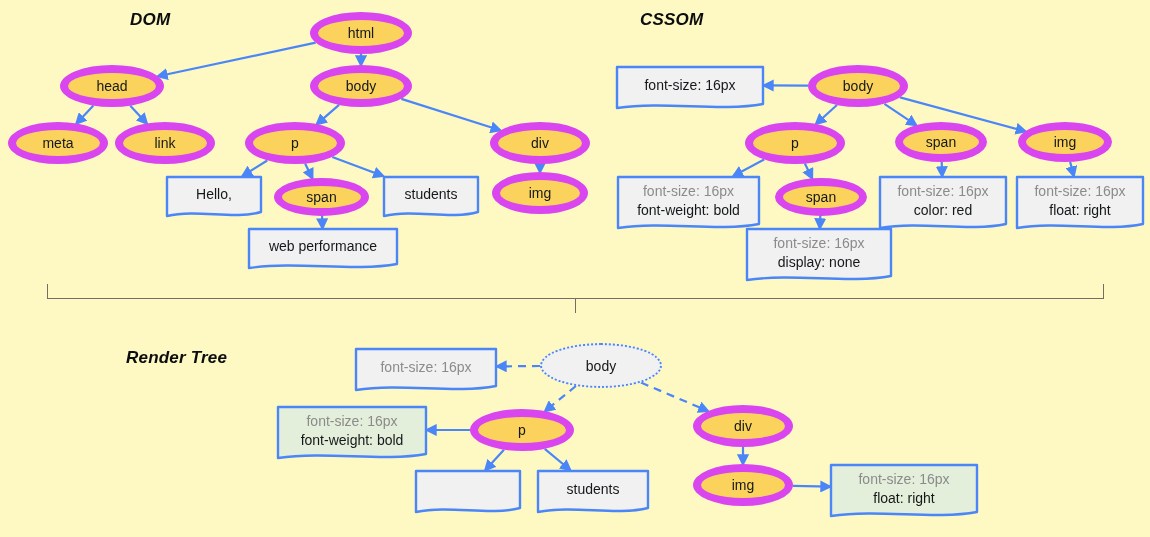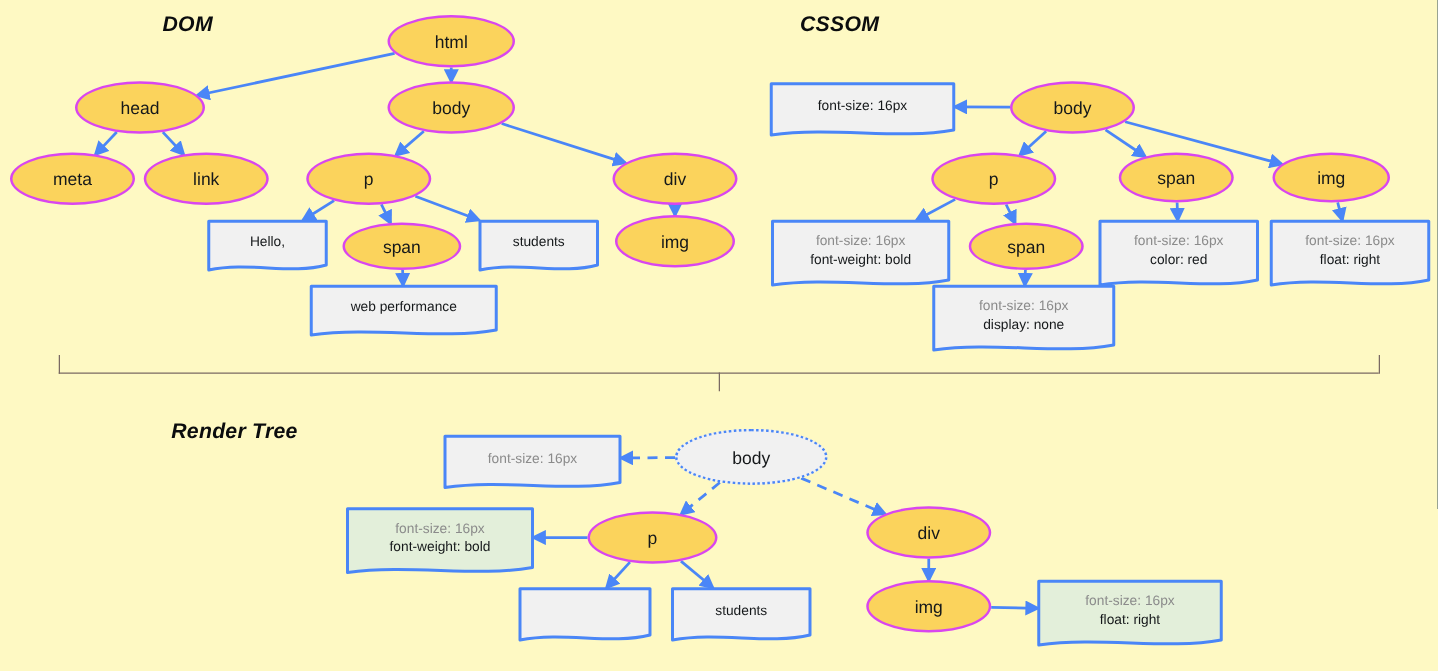--- a/index.html
+++ b/index.html
@@ -31,21 +31,21 @@
     font-size: 17px;
     color: #0b0d0e;
     letter-spacing: 0.2px;
     white-space: nowrap;
   }
   
   .node {
     position: absolute;
     box-sizing: border-box;
     background: #fbd35c;
-    border: 2px solid #d946ef;
+    border: 8px solid #d946ef;
     border-radius: 50%;
     display: flex;
     align-items: center;
     justify-content: center;
     font-size: 14px;
     color: #15181a;
     z-index: 3;
   }
   .node.ghost {
     background: #f1f1f1;
@@ -66,21 +66,21 @@
   .docbox .doctext {
     position: absolute;
     left: 0; top: 0;
     right: 0;
     display: flex;
     flex-direction: column;
     align-items: center;
     justify-content: center;
     height: calc(100% - 7px);
     text-align: center;
-    font-size: 11px;
+    font-size: 14px;
     color: #15181a;
     line-height: 1.32;
     white-space: nowrap;
   }
   .docbox .muted { color: #8b8b8b; }
   .docbox .strong { color: #15181a; }
   
   #divider {
     position: absolute;
     left: 47px;
@@ -137,21 +137,21 @@
         <line x1="544.7292254321039" y1="448.88766620414265" x2="570.1355932203389" y2="470" stroke="#4a86f7" stroke-width="2.2" marker-end="url(#arrow)"></line>
         <line x1="743" y1="447" x2="743" y2="464" stroke="#4a86f7" stroke-width="2.2" marker-end="url(#arrow)"></line>
         <line x1="792.9508649225187" y1="485.93076145818355" x2="830" y2="486.62111801242236" stroke="#4a86f7" stroke-width="2.2" marker-end="url(#arrow)"></line>
       </g>
   </svg>
 
   <div class="section-title" style="left:130px; top:10px;">DOM</div>
 
   <div class="section-title" style="left:640px; top:10px;">CSSOM</div>
 
-  <div class="section-title" style="left:126px; top:335px;margin-left:11px;">Render Tree</div>
+  <div class="section-title" style="left:126px; top:348px;">Render Tree</div>
 
   <div id="divider" style="left: 47px; top: 298px; width: 1056px;"></div>
   <div id="tick-layer">
       <div class="tick" style="left: 47px; top: 284px; height: 15px;"></div>
       <div class="tick" style="left: 575px; top: 298px; height: 15px;"></div>
       <div class="tick" style="left: 1103px; top: 284px; height: 15px;"></div>
     </div>
 
   <div id="node-layer">
       <div class="node" style="left: 310px; top: 12px; width: 102px; height: 42px;">

